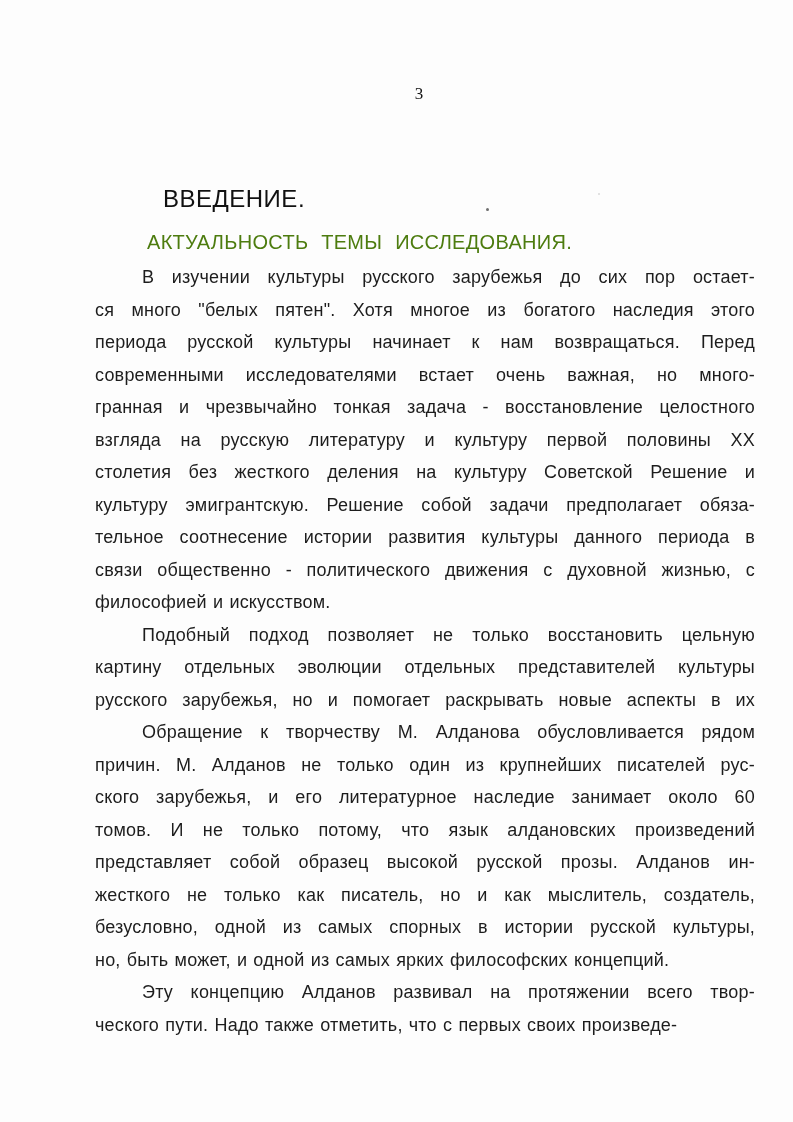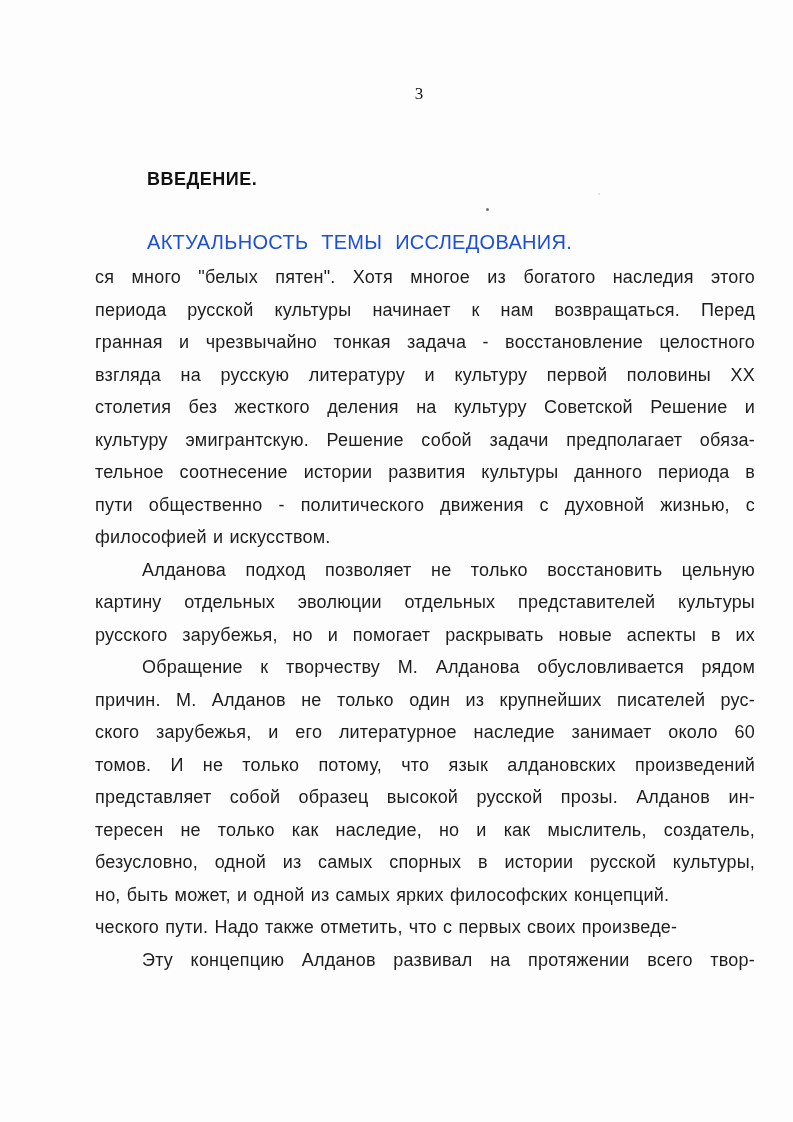--- a/index.html
+++ b/index.html
@@ -23,36 +23,36 @@
     width: 32px;
     text-align: center;
     font-family: "Liberation Serif", serif;
     font-size: 17px;
     color: #161616;
   }
   .heading {
     position: absolute;
     top: 169px;
     left: 147px;
-    margin: 0;
-    font-size: 18px;
-    font-weight: 700;
+    margin: 16px;
+    font-size: 24px;
+    font-weight: 400;
     letter-spacing: 0.5px;
     color: #111111;
   }
   .subheading {
     position: absolute;
     top: 231px;
     left: 147px;
     margin: 0;
     font-size: 20px;
     font-weight: 400;
     letter-spacing: 0.3px;
     word-spacing: 7px;
-    color: #1d4ed8;
+    color: #4d7c0f;
   }
   .body-text {
     position: absolute;
     top: 261px;
     left: 95px;
     width: 660px;
     font-size: 18px;
     line-height: 32.5px;
     letter-spacing: 0.2px;
     word-spacing: 1px;
@@ -85,36 +85,38 @@
   <div class="page-number">3</div>
 
   <h1 class="heading">ВВЕДЕНИЕ.</h1>
 
   <div class="speck speck-1"></div>
   <div class="speck speck-2"></div>
 
   <h2 class="subheading">АКТУАЛЬНОСТЬ ТЕМЫ ИССЛЕДОВАНИЯ.</h2>
 
   <div class="body-text" id="body-text">
+      <div class="line indent">В изучении  культуры русского зарубежья до сих пор остает-</div>
       <div class="line">ся много "белых пятен".  Хотя многое из богатого наследия  этого</div>
       <div class="line">периода  русской культуры начинает к нам возвращаться. Перед</div>
+      <div class="line">современными исследователями встает очень важная, но много-</div>
       <div class="line">гранная и чрезвычайно тонкая задача - восстановление целостного</div>
       <div class="line">взгляда на русскую литературу и культуру первой половины  ХХ</div>
       <div class="line">столетия без жесткого деления на  культуру Советской Решение и</div>
       <div class="line">культуру эмигрантскую. Решение собой задачи предполагает обяза-</div>
       <div class="line">тельное соотнесение истории развития  культуры данного периода в</div>
-      <div class="line">пути общественно - политического движения с духовной жизнью, с</div>
+      <div class="line">связи общественно - политического движения с духовной жизнью, с</div>
       <div class="line last">философией и искусством.</div>
-      <div class="line indent">Алданова подход позволяет не только восстановить цельную</div>
+      <div class="line indent">Подобный подход позволяет не только восстановить цельную</div>
       <div class="line">картину отдельных эволюции отдельных  представителей культуры</div>
       <div class="line">русского зарубежья, но и помогает раскрывать новые аспекты в их</div>
       <div class="line indent">Обращение к творчеству М. Алданова  обусловливается рядом</div>
       <div class="line">причин. М. Алданов не только один из крупнейших писателей рус-</div>
       <div class="line">ского зарубежья, и его литературное наследие занимает около 60</div>
       <div class="line">томов. И не только потому, что язык алдановских произведений</div>
       <div class="line">представляет собой образец высокой русской прозы.  Алданов ин-</div>
-      <div class="line">тересен не только как наследие, но и как мыслитель, создатель,</div>
+      <div class="line">жесткого не только как писатель, но и как мыслитель, создатель,</div>
       <div class="line">безусловно, одной из  самых спорных  в  истории русской культуры,</div>
       <div class="line last">но, быть может,  и одной из самых ярких философских концепций.</div>
+      <div class="line indent">Эту  концепцию Алданов развивал  на протяжении  всего твор-</div>
       <div class="line last">ческого пути. Надо также отметить, что с первых своих произведе-</div>
-      <div class="line indent">Эту  концепцию Алданов развивал  на протяжении  всего твор-</div>
     </div>
 </div>
 
 </body></html>

